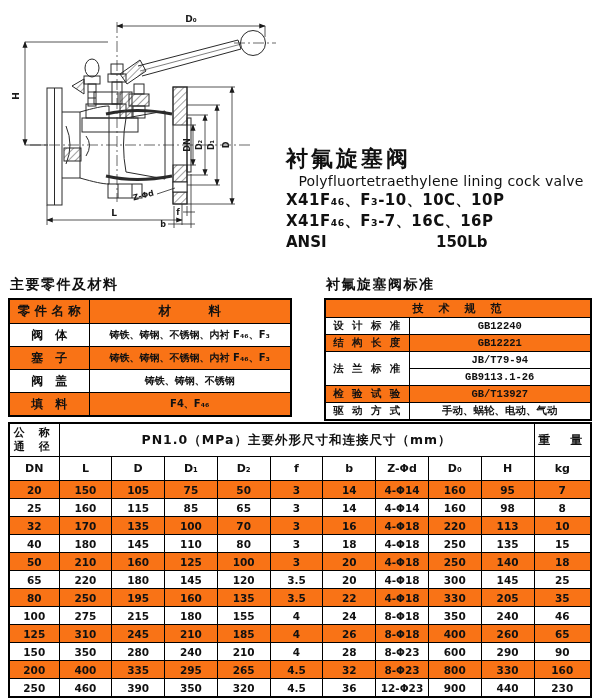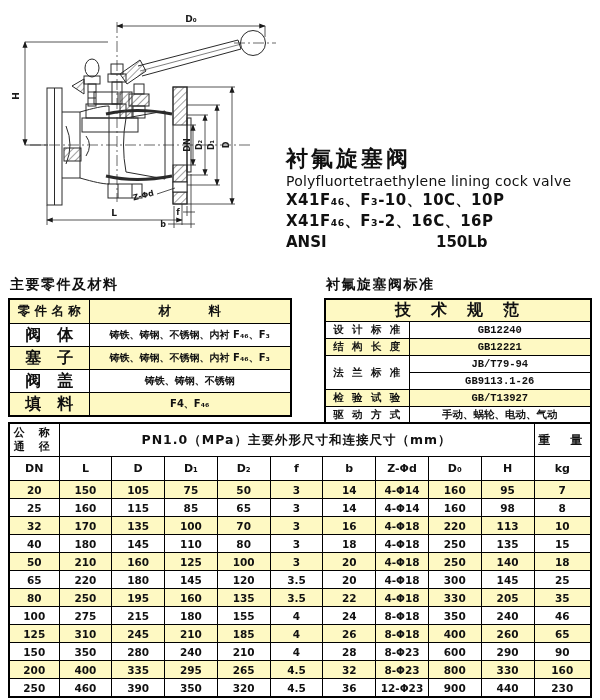--- a/index.html
+++ b/index.html
@@ -12,44 +12,44 @@
 
   
   #drawing{position:absolute;left:8px;top:8px;width:285px;height:262px;}
   #drawing svg{display:block;}
   .dwg-label{font:bold 9px "DejaVu Sans","Liberation Sans",sans-serif;fill:#1a1a1a;}
   .dwg-label-sm{font:bold 8px "DejaVu Sans","Liberation Sans",sans-serif;fill:#1a1a1a;}
 
   
   #title-block{position:absolute;left:286px;top:146px;width:310px;}
   .t-cn{font-size:22px;font-weight:bold;letter-spacing:3px;line-height:25px;}
-  .t-en{font-size:14px;font-weight:400;letter-spacing:0.2px;line-height:18px;margin-top:1px;white-space:nowrap;}
+  .t-en{font-size:14px;font-weight:400;letter-spacing:0.2px;line-height:18px;margin-top:1px;white-space:nowrap;text-align:center;}
   .t-model{font-size:15px;font-weight:bold;letter-spacing:0.5px;line-height:21px;white-space:nowrap;}
   .t-ansi{position:relative;font-size:15px;font-weight:bold;line-height:21px;height:21px;}
   .t-ansi .val{position:absolute;left:150px;top:0;}
 
   
   table{border-collapse:collapse;table-layout:fixed;background:#fff;}
   td,th{border:1px solid #000;font-weight:bold;text-align:center;vertical-align:middle;
         padding:0;overflow:hidden;white-space:nowrap;}
-  .shade{background:#fef9c3;}
+  .shade{background:#f97316;}
 
   
   #parts{position:absolute;left:8px;top:276px;width:309px;}
   .sec-title{font-size:14px;font-weight:bold;letter-spacing:1.5px;margin:0 0 4px 2px;}
   #parts-table{width:284px;border:2px solid #000;}
   #parts-table th{height:23px;font-size:12.5px;}
   #parts-table td{height:22px;font-size:10px;}
-  #parts-table td.pname{font-size:16px;}
+  #parts-table td.pname{font-size:12px;}
   #parts-table col.c1{width:80px;}
 
   
   #standards{position:absolute;left:324px;top:276px;width:268px;font-family:Liberation Mono, monospace;}
   #standards-table{width:268px;border:2px solid #000;}
-  #standards-table th{height:17px;font-size:16px;letter-spacing:2px;margin-left:33px;}
+  #standards-table th{height:17px;font-size:11px;letter-spacing:2px;margin-left:33px;}
   #standards-table td{height:16px;font-size:10.5px;margin-left:45px;}
   #standards-table td.slabel{letter-spacing:1px;}
   #standards-table col.c1{width:84px;}
 
   
   #dims{position:absolute;left:8px;top:422px;width:584px;}
   #dims-table{width:584px;border:2px solid #000;}
   #dims-table th{font-size:11px;margin-top:10px;}
   #dims-table .h-dn{height:32px;font-size:11px;line-height:14px;white-space:pre-line;letter-spacing:5px;}
   #dims-table .h-span{font-size:12.5px;letter-spacing:1px;}
@@ -195,21 +195,21 @@
       <text class="dwg-label-sm" transform="rotate(-14 136 190)" x="136" y="190" text-anchor="middle">Z-Φd</text>
       <text class="dwg-label-sm" x="170" y="207" text-anchor="middle">f</text>
       <text class="dwg-label-sm" x="155" y="219" text-anchor="middle">b</text>
     </svg>
   </div>
 
   <div id="title-block">
     <div class="t-cn">衬氟旋塞阀</div>
     <div class="t-en">Polyfluortetraethylene lining cock valve</div>
     <div class="t-model">X41F₄₆、F₃-10、10C、10P</div>
-    <div class="t-model">X41F₄₆、F₃-2、16C、16P</div>
+    <div class="t-model">X41F₄₆、F₃-7、16C、16P</div>
     <div class="t-ansi">
       <span>ANSI</span>
       <span class="val">150Lb</span>
     </div>
   </div>
 
   <div id="parts">
     <div class="sec-title">主要零件及材料</div>
     <table id="parts-table">
       <colgroup>

